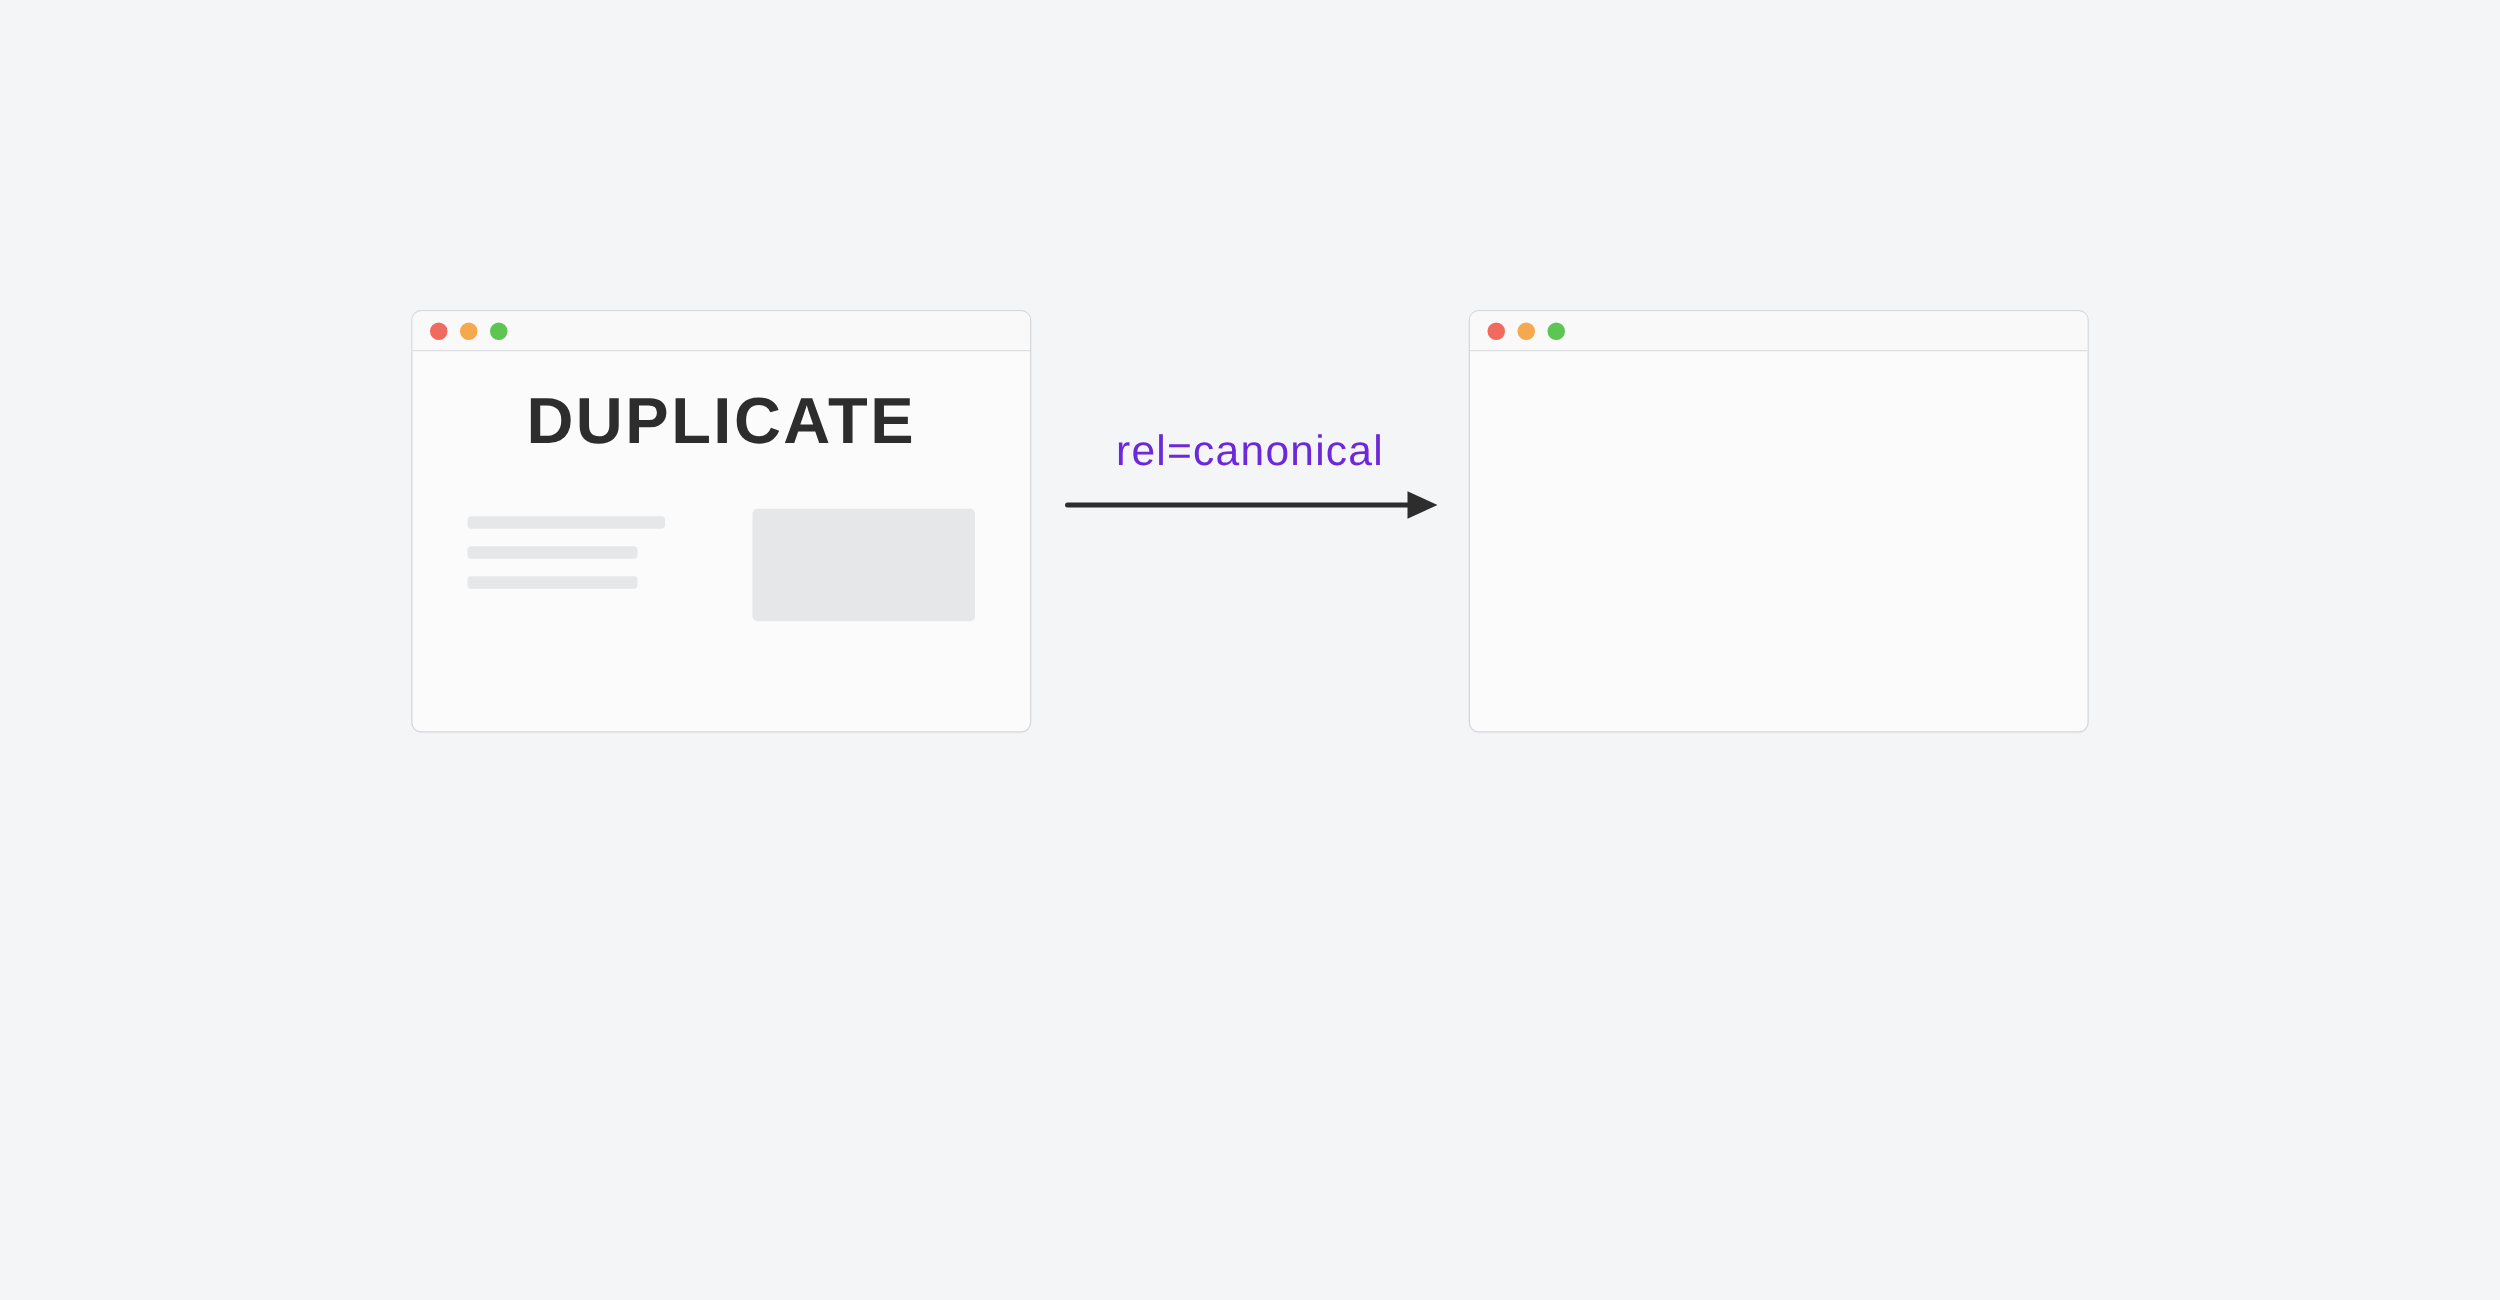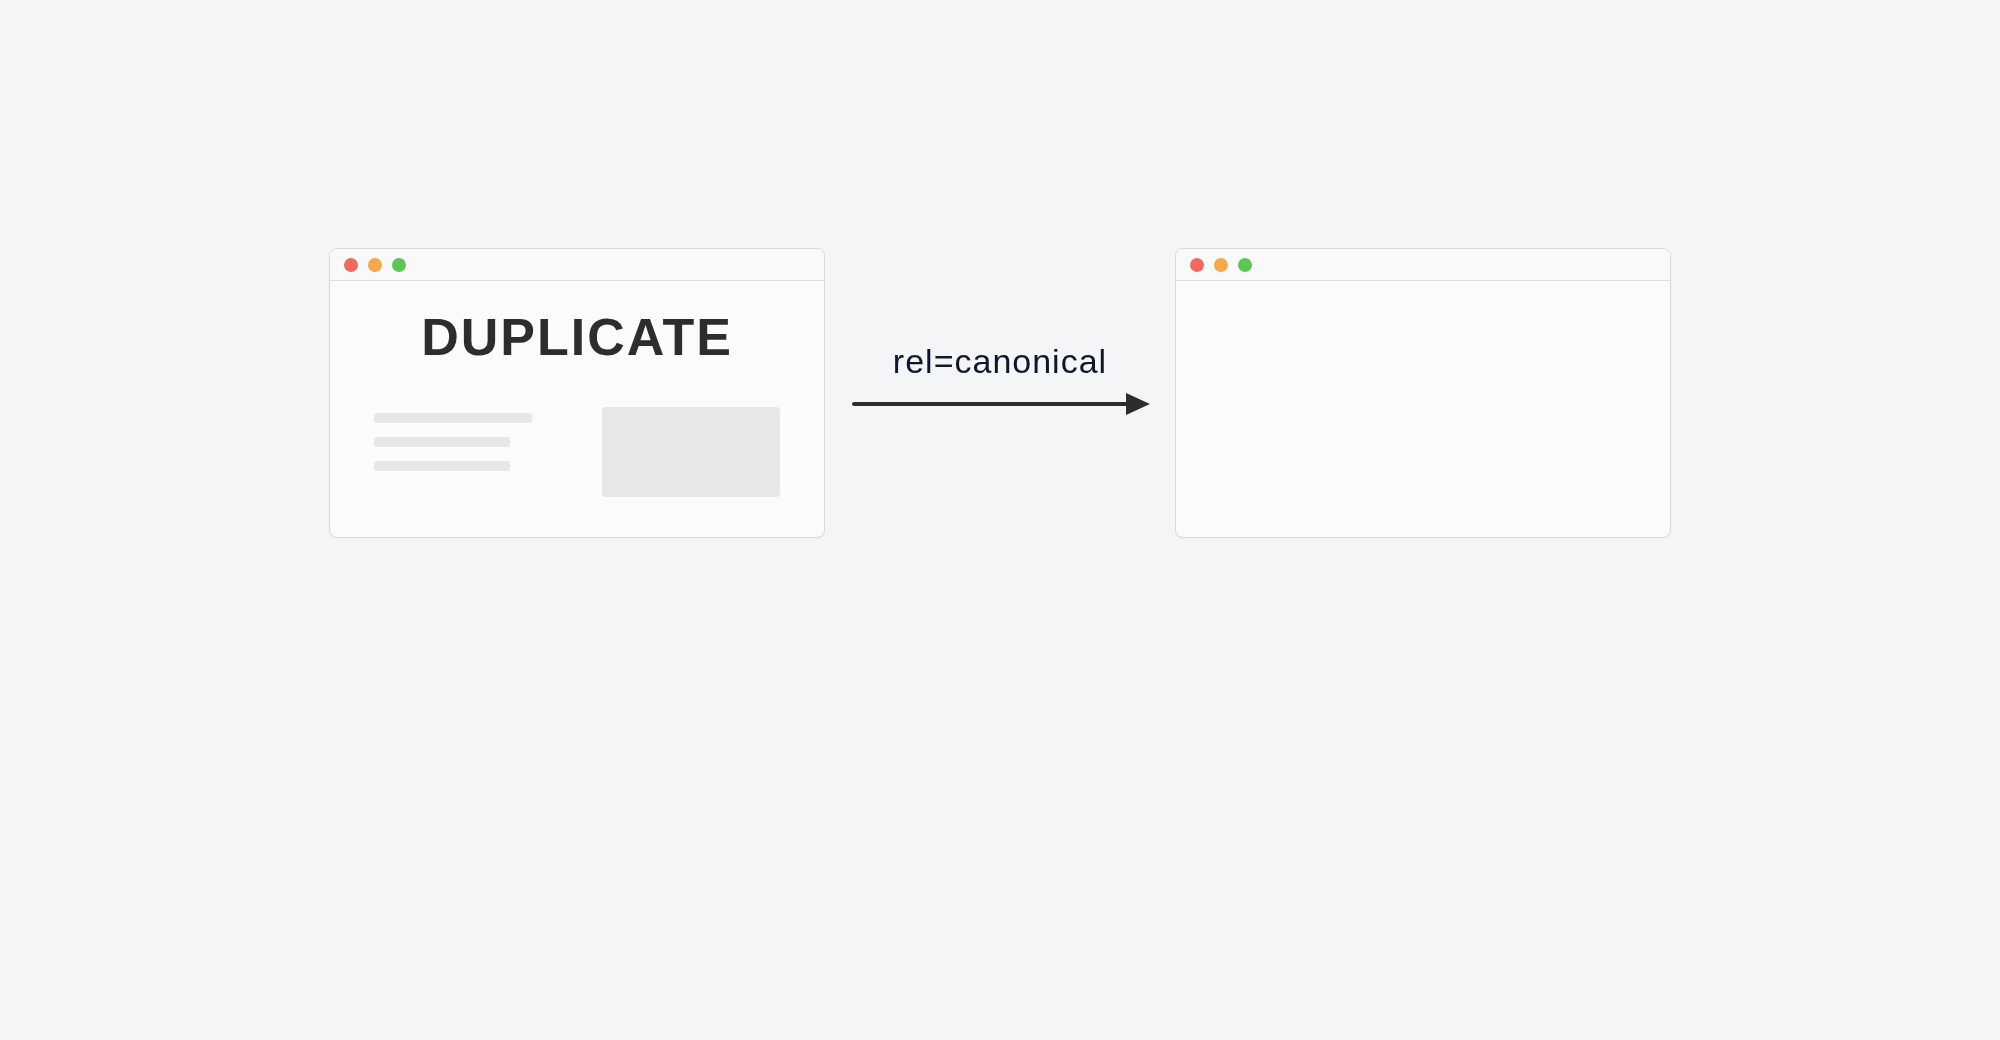--- a/index.html
+++ b/index.html
@@ -18,21 +18,21 @@
     left: 0; right: 0;
     top: 248px;
     display: flex;
     align-items: flex-start;
     justify-content: center;
     gap: 0;
   }
 
   .window {
     width: 496px;
-    height: 290px;
+    height: 338px;
     background: #fbfbfb;
     border: 1px solid #d5d7da;
     border-radius: 8px;
     box-shadow: 0 1px 0 rgba(0,0,0,0.02);
     display: flex;
     flex-direction: column;
     overflow: hidden;
   }
 
   .titlebar {
@@ -96,21 +96,21 @@
   .connector {
     width: 350px;
     display: flex;
     flex-direction: column;
     align-items: center;
     margin-top: 94px;
   }
   .conn-label {
     font-size: 34px;
     letter-spacing: 1px;
-    color: #0f172a;
+    color: #6d28d9;
     margin-bottom: 8px;
     text-align: right;
   }
   .arrow-svg { display: block; }
 
   .left-slot  { margin-right: 0; }
   .right-slot { margin-left: 0; }
 </style>
 </head>
 <body>

